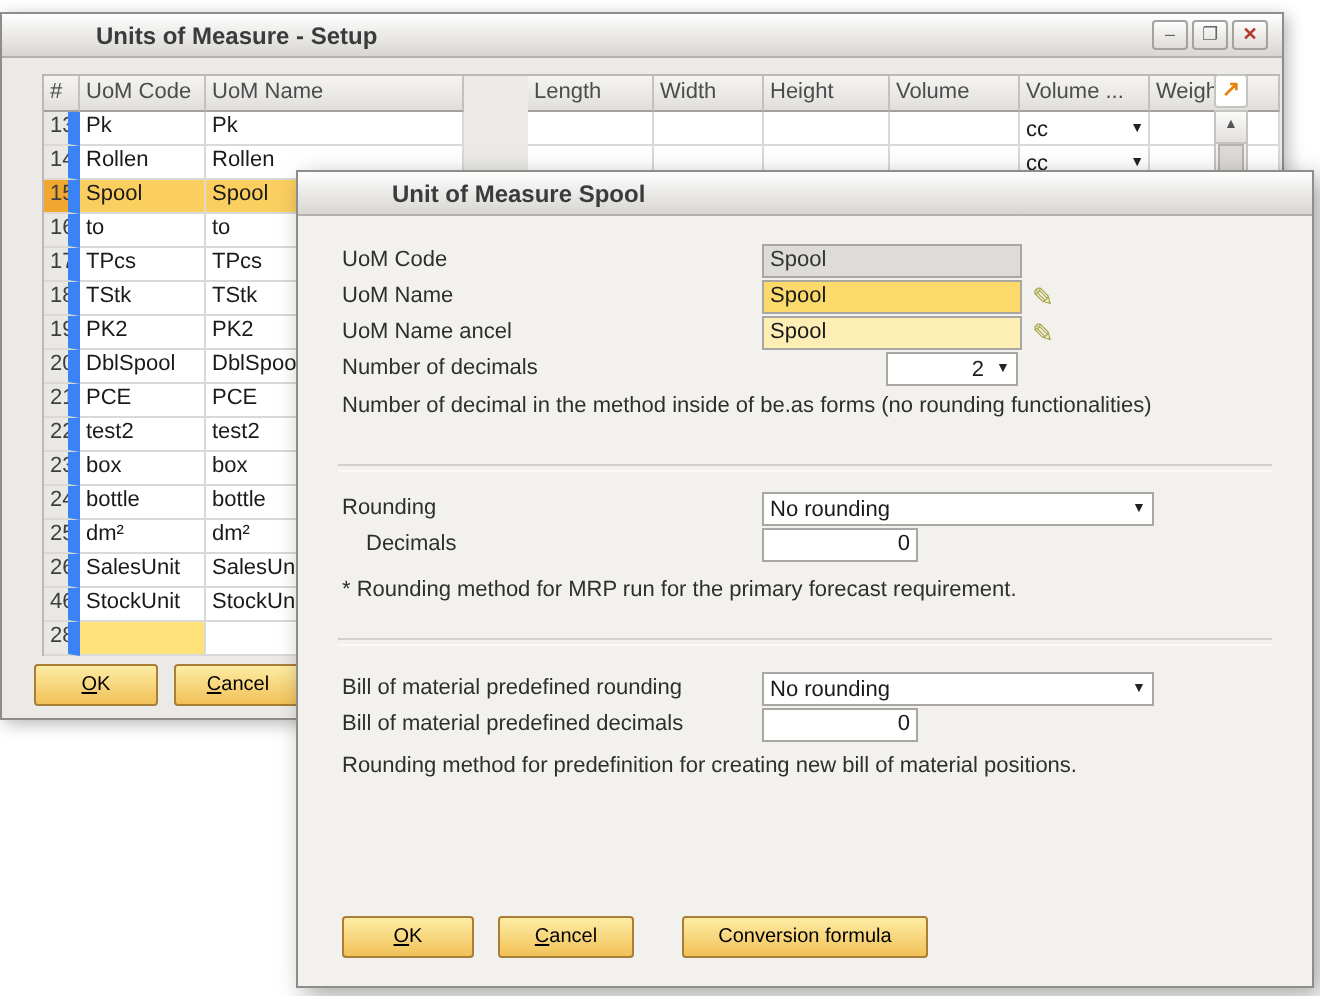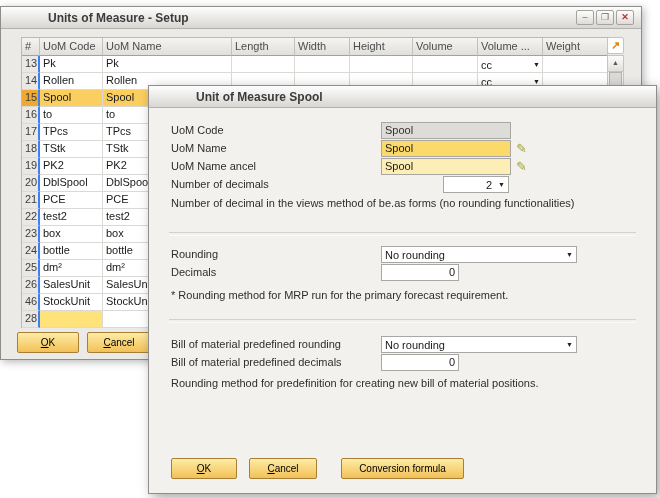--- a/index.html
+++ b/index.html
@@ -17,26 +17,26 @@
 
   #main-window{left:0;top:6px;width:640px;height:352px;}
 
   .uom-table{position:absolute;left:20px;top:30px;border-left:1px solid #bbb9b6;border-top:1px solid #bbb9b6;}
   .thead{display:flex;height:18px;}
   .hcell{background:linear-gradient(#f5f4f2,#e1dfdc);border-right:1px solid #c3c1be;border-bottom:1px solid #a3a19e;
          box-sizing:border-box;padding:2px 3px 0;color:#4c4c4c;white-space:nowrap;overflow:hidden;}
   .trow{display:flex;height:17px;}
   .tcell{background:#fff;border-right:1px solid #dbd9d6;border-bottom:1px solid #dbd9d6;box-sizing:border-box;
          padding:1px 3px 0;white-space:nowrap;overflow:hidden;}
-  .tcell.gutter{background:#eae8e5;border-right:2px solid #3b82f6;color:#3e3e3e;}
+  .tcell.gutter{background:#eae8e5;border-right:6px solid #3b82f6;color:#3e3e3e;}
   .trow.selected .tcell{background:#fbcf5f;}
   .trow.selected .tcell.gutter{background:#f0a830;}
   .tcell.edit-cell{background:#ffe27a;}
   .col-num{width:18px;}.col-code{width:63px;}.col-name{width:129px;}
-  .col-length{width:63px;}.col-width{width:55px;}.col-height{width:63px;}
+  .col-length{width:63px;margin-left:32px;}.col-width{width:55px;}.col-height{width:63px;}
   .col-volume{width:65px;}.col-vunit{width:65px;}.col-weight{width:65px;}
   .combo-cell{display:flex;justify-content:space-between;align-items:center;padding-right:2px;}
   .carr{font-size:7px;color:#222;}
 
   .corner-icon{position:absolute;left:606px;top:30px;width:17px;height:17px;background:#fff;
                border:1px solid #c6c4c1;box-sizing:border-box;color:#e8820a;font-weight:bold;
                font-size:11px;line-height:14px;text-align:center;border-radius:2px;}
   .vscroll{position:absolute;left:606px;top:48px;width:17px;height:272px;background:#f1f0ee;
            border:1px solid #c6c4c1;box-sizing:border-box;}
   .scroll-btn{height:15px;background:linear-gradient(#fbfbfa,#e2e0dd);border-bottom:1px solid #c6c4c1;
@@ -302,31 +302,31 @@
   <span class="dlabel" style="top:72px;">UoM Name ancel</span>
   <span class="dfield lightfocus" style="left:232px;top:72px;width:130px;">Spool</span>
   <span class="pencil" style="left:367px;top:73px;">✎</span>
 
   <span class="dlabel" style="top:90px;">Number of decimals</span>
   <span class="dcombo" style="left:294px;top:90px;width:66px;">
     <span class="cval num-right">2</span>
     <span class="carr2">▼</span>
   </span>
 
-  <span class="note" style="top:110px;">Number of decimal in the views method of be.as forms (no rounding functionalities)</span>
+  <span class="note" style="top:110px;">Number of decimal in the method inside of be.as forms (no rounding functionalities)</span>
 
   <div class="sep" style="top:146px;"></div>
 
   <span class="dlabel" style="top:160px;">Rounding</span>
   <span class="dcombo" style="left:232px;top:160px;width:196px;">
     <span class="cval">No rounding</span>
     <span class="carr2">▼</span>
   </span>
 
-  <span class="dlabel" style="top:178px;">Decimals</span>
+  <span class="dlabel" style="top:178px;margin-left:12px;">Decimals</span>
   <span class="dfield num-right" style="left:232px;top:178px;width:78px;">0</span>
 
   <span class="note" style="top:202px;">* Rounding method for MRP run for the primary forecast requirement.</span>
 
   <div class="sep" style="top:233px;"></div>
 
   <span class="dlabel" style="top:250px;">Bill of material predefined rounding</span>
   <span class="dcombo" style="left:232px;top:250px;width:196px;">
     <span class="cval">No rounding</span>
     <span class="carr2">▼</span>

